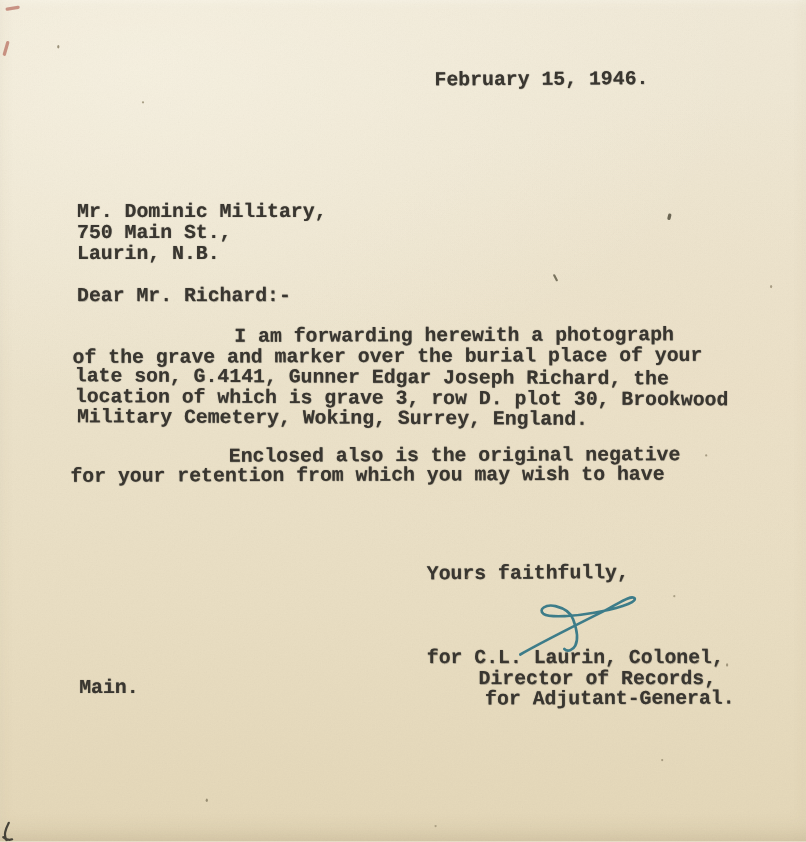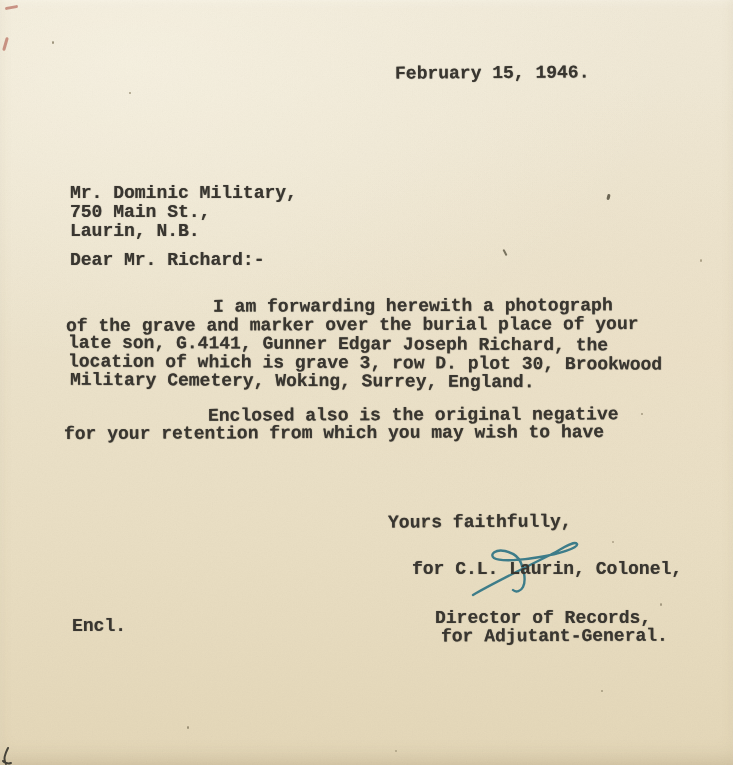--- a/index.html
+++ b/index.html
@@ -38,21 +38,21 @@
 
   <div class="redmark" style="left:5px;top:6px;width:13px;height:3px;transform:rotate(-10deg);"></div>
   <div class="redmark" style="left:4px;top:37px;width:3px;height:14px;transform:rotate(16deg);"></div>
 
   <div class="line t-a" style="left:395px;top:64px;">February 15, 1946.</div>
 
   <div class="line" style="left:70px;top:184px;">Mr. Dominic Military,</div>
   <div class="line" style="left:70px;top:203px;">750 Main St.,</div>
   <div class="line" style="left:70px;top:222px;">Laurin, N.B.</div>
 
-  <div class="line" style="left:70px;top:251px;">Dear Mr. Richard:-</div>
+  <div class="line" style="left:70px;top:261px;">Dear Mr. Richard:-</div>
 
   <div class="line t-c" style="left:213px;top:297px;">I am forwarding herewith a photograph</div>
   <div class="line t-c" style="left:66px;top:316px;">of the grave and marker over the burial place of your</div>
   <div class="line t-b" style="left:68px;top:335px;">late son, G.4141, Gunner Edgar Joseph Richard, the</div>
   <div class="line t-b" style="left:68px;top:354px;">location of which is grave 3, row D. plot 30, Brookwood</div>
   <div class="line t-b" style="left:70px;top:372px;">Military Cemetery, Woking, Surrey, England.</div>
 
   <div class="line t-c" style="left:208px;top:406px;">Enclosed also is the original negative</div>
   <div class="line t-c" style="left:64px;top:424px;">for your retention from which you may wish to have</div>
 
@@ -63,25 +63,25 @@
              C 490 585, 520 570, 548 556
              C 562 549, 574 540, 577 544
              C 579 548, 558 554, 540 557
              C 524 560, 500 562, 494 558
              C 489 554, 496 549, 505 551
              C 513 553, 519 557, 521 563
              C 524 571, 526 581, 523 587
              C 521 591, 516 593, 513 590" fill="none" stroke="#2e7486" stroke-width="2.4" stroke-linecap="round" opacity="0.92"></path>
   </svg>
 
-  <div class="line" style="left:388px;top:560px;margin-left:24px;">for C.L. Laurin, Colonel,</div>
+  <div class="line" style="left:388px;top:590px;">for C.L. Laurin, Colonel,</div>
   <div class="line t-c" style="left:441px;top:627px;">for Adjutant-General.</div>
   <div class="line" style="left:435px;top:609px;">Director of Records,</div>
 
-  <div class="line" style="left:72px;top:617px;">Encl.</div>
+  <div class="line" style="left:72px;top:617px;">Main.</div>
 
   <svg class="overlay" width="733" height="765" viewBox="0 0 733 765">
     <path d="M 8 748 C 5 754, 3 759, 6 764 M 3 761 C 5 763, 8 764, 11 763" fill="none" stroke="#2c2a24" stroke-width="2" stroke-linecap="round" opacity="0.85"></path>
   </svg>
 
   <div>
     <div class="speck" style="left:52px;top:41px;width:2px;height:3px;background:#847a60;opacity:.8"></div>
     <div class="speck" style="left:129px;top:92px;width:2px;height:2px;background:#94896d;opacity:.8"></div>
     <div class="speck" style="left:607px;top:194px;width:3px;height:6px;background:#55503e;border-radius:2px;transform:rotate(14deg);opacity:.85"></div>
     <div class="speck" style="left:504px;top:249px;width:2px;height:7px;background:#5d5744;border-radius:2px;transform:rotate(-28deg);opacity:.8"></div>

